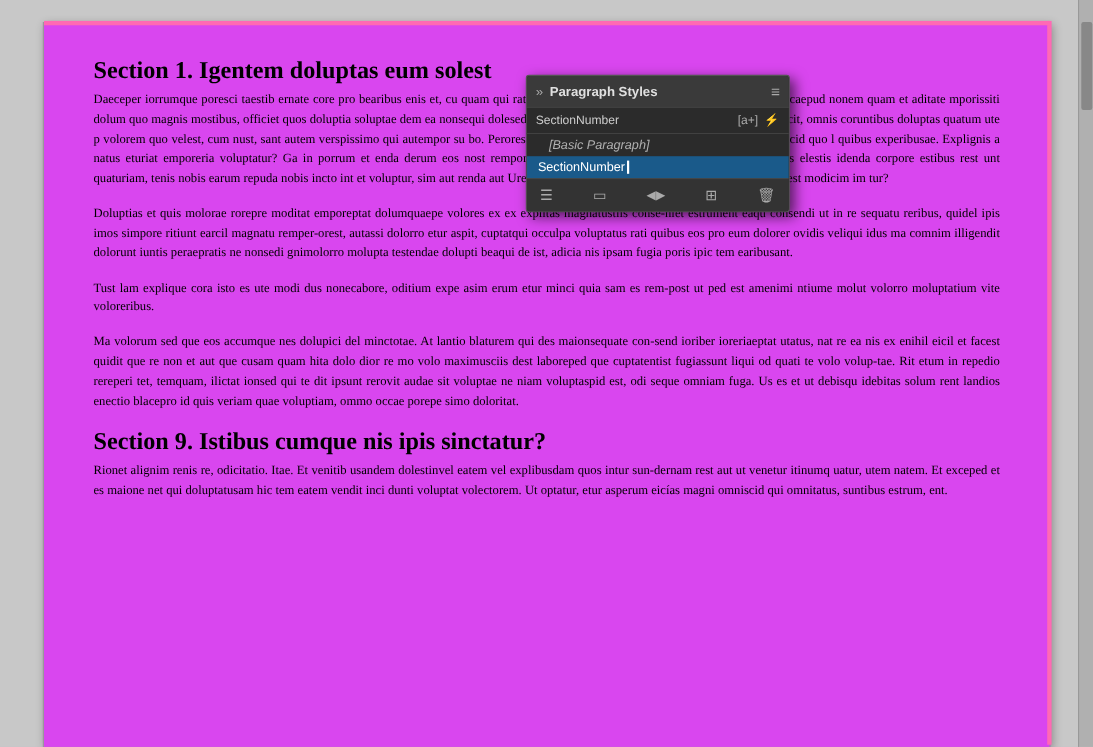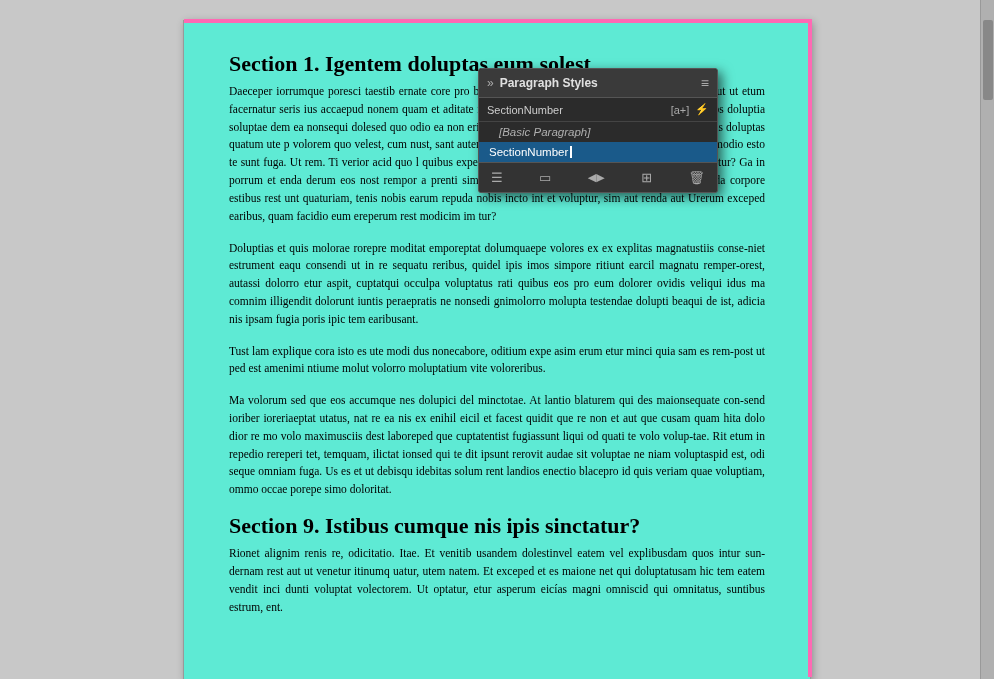--- a/index.html
+++ b/index.html
@@ -18,22 +18,22 @@
       top: 0; left: 0; right: 0; bottom: 0;
       background: #c8c8c8;
       display: flex;
       align-items: flex-start;
       justify-content: center;
       padding: 20px 20px 20px 20px;
       overflow: hidden;
     }
 
     .page {
-      background: #5eead4;
-      width: 628px;
+      background: #d946ef;
+      width: 916px;
       min-height: 660px;
       padding: 30px 45px 30px 45px;
       position: relative;
       border: 1px solid #999;
       box-shadow: 2px 2px 8px rgba(0,0,0,0.3);
     }
 
     
     .page::before {
       content: '';

